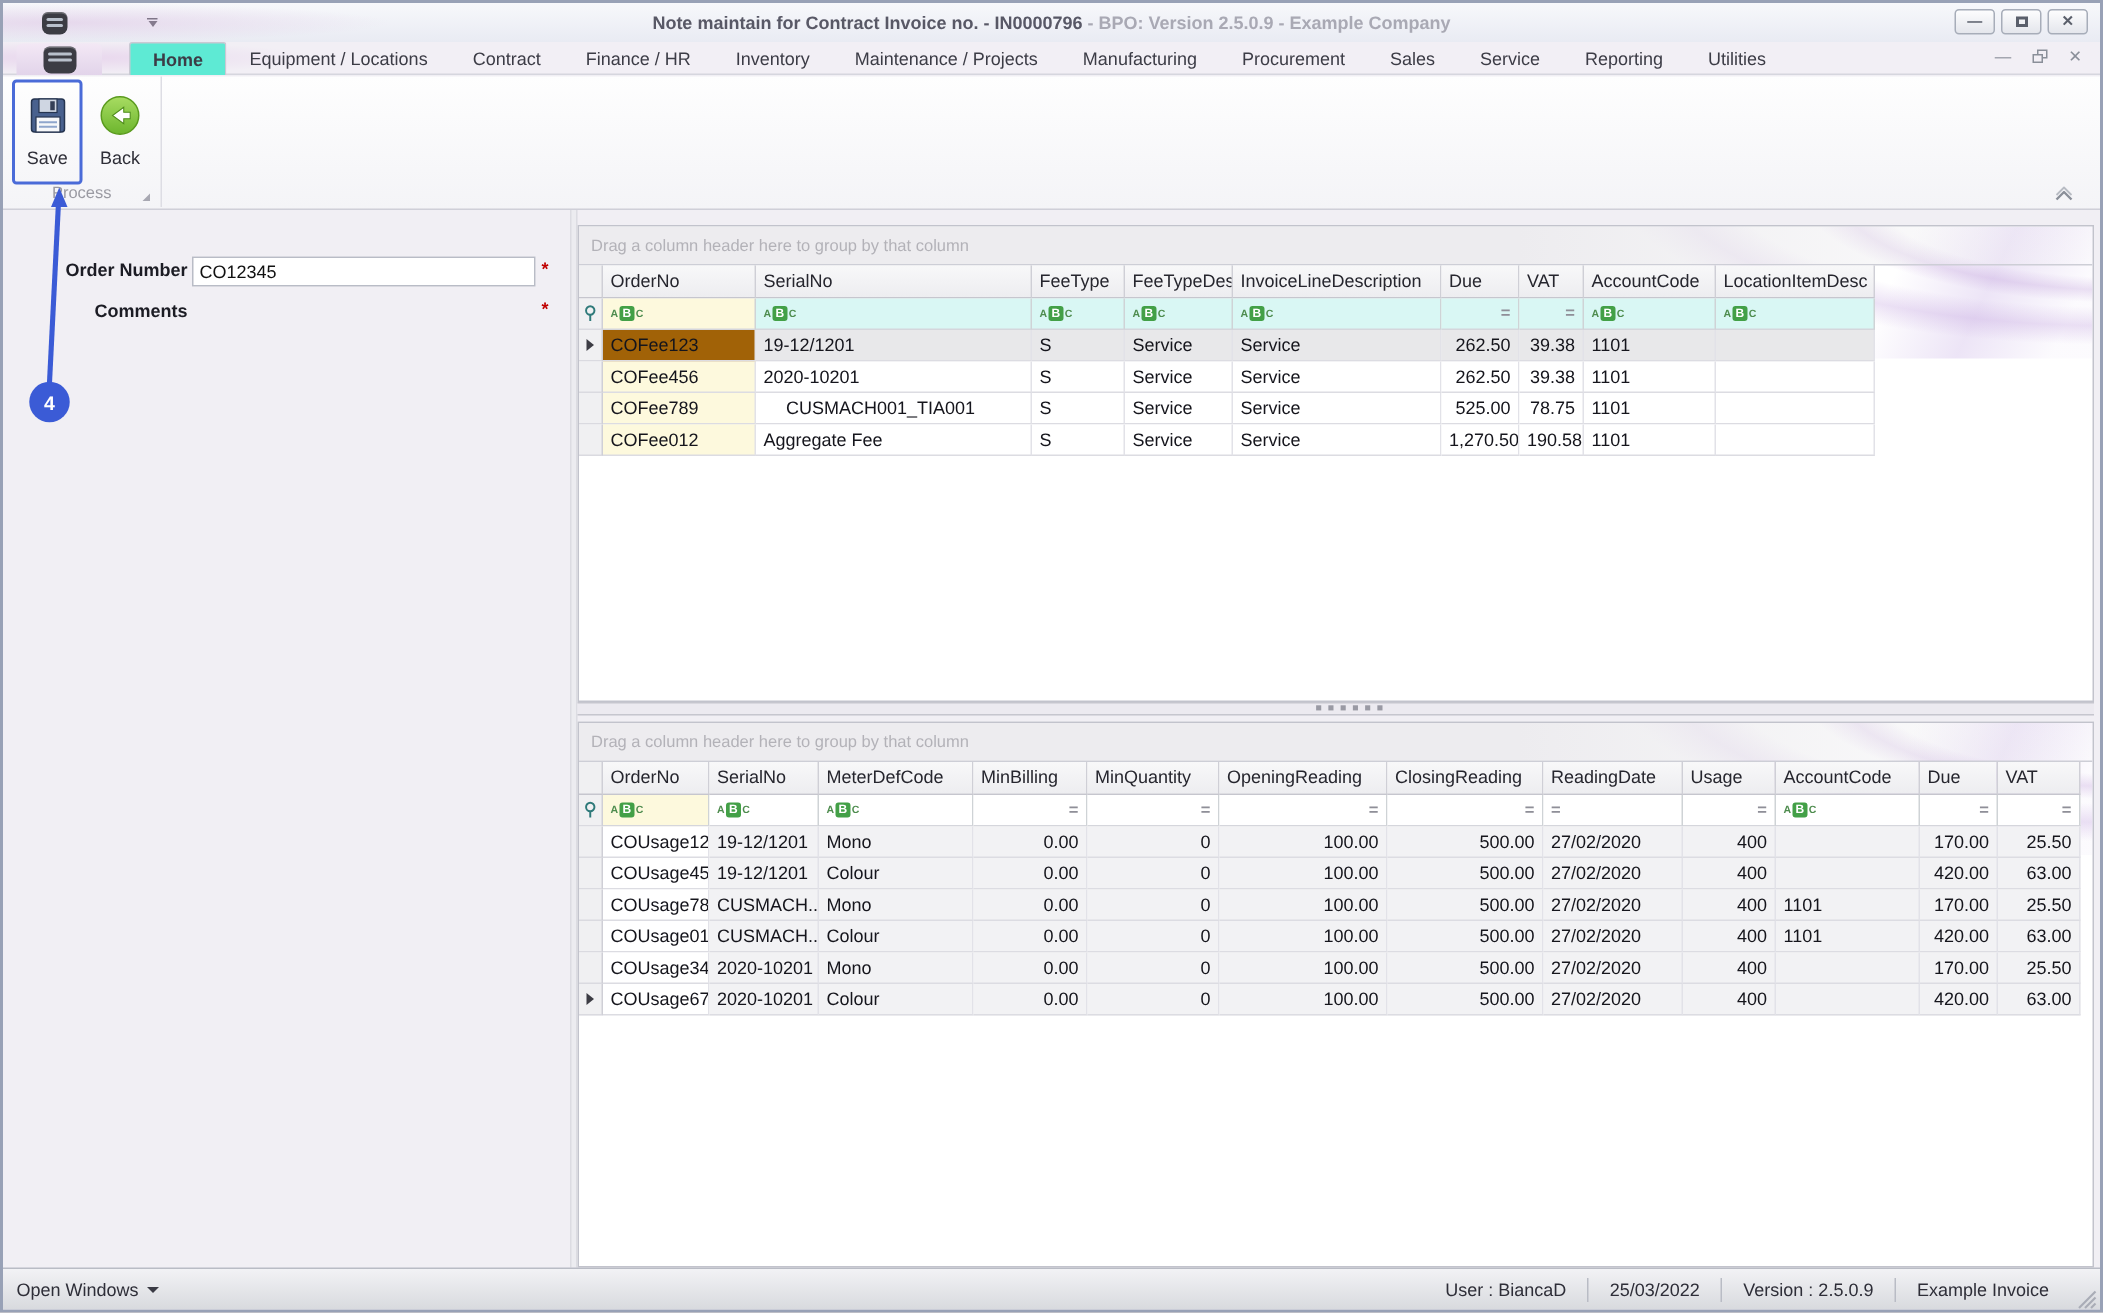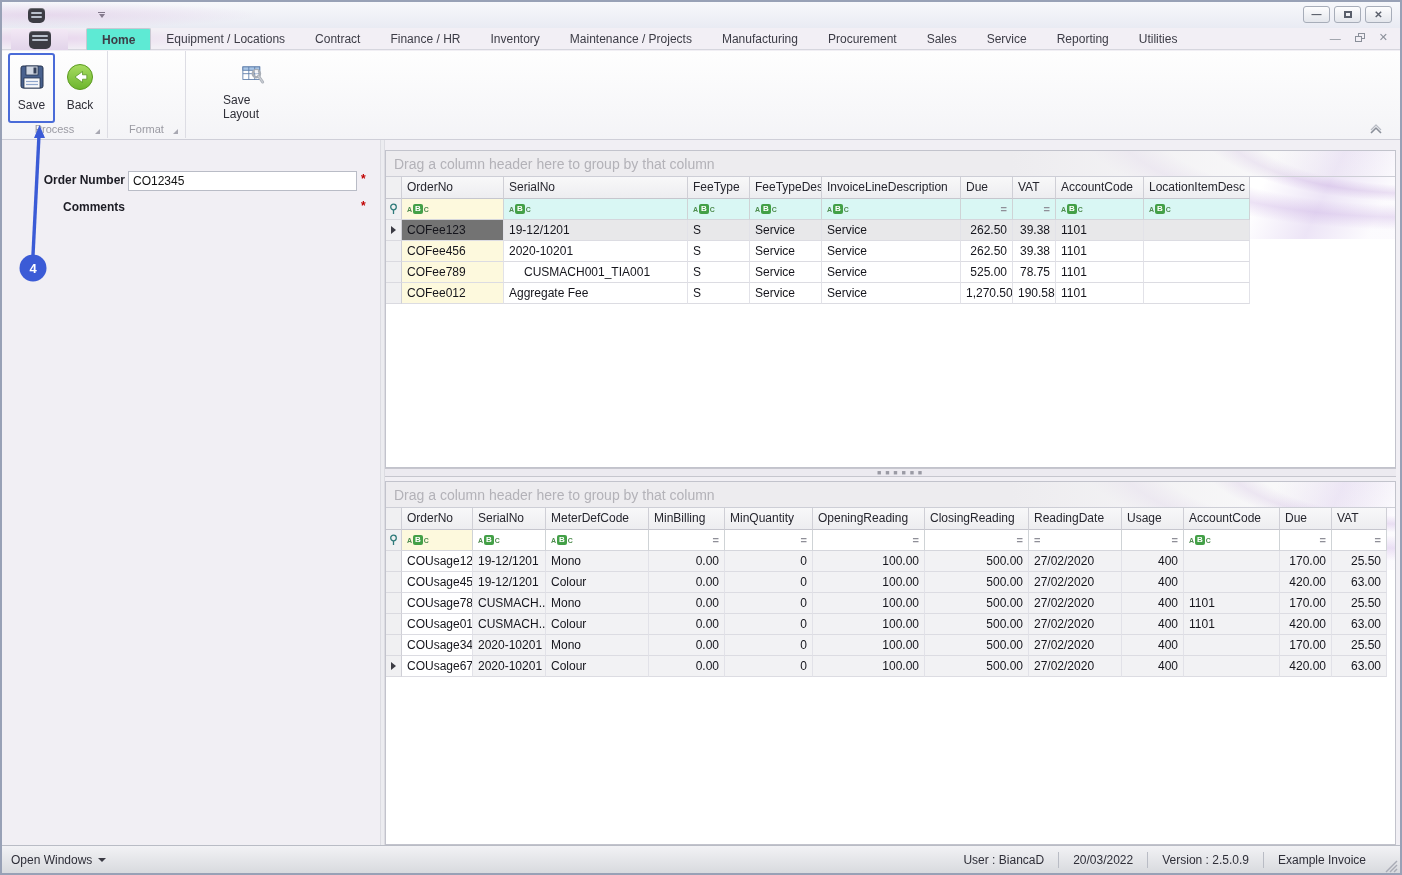--- a/index.html
+++ b/index.html
@@ -80,21 +80,21 @@
   .grid { position:absolute; left:0; background:#fff; border:1px solid #c2c3cc; overflow:hidden; }
   .grid-fees  { top:10px;  right:2px; height:318px; }
   .grid-usage { top:341px; right:2px; height:364px; }
   .deco { position:absolute; top:0; right:0; width:310px; height:88px; pointer-events:none; z-index:1;
     background:
       radial-gradient(130% 160% at 108% -30%, rgba(167,121,203,0) 43%, rgba(167,121,203,.22) 49%, rgba(167,121,203,0) 55%),
       radial-gradient(150% 180% at 104% -40%, rgba(190,160,220,0) 56%, rgba(186,150,218,.28) 64%, rgba(190,160,220,0) 72%),
       linear-gradient(115deg, rgba(224,206,240,0) 55%, rgba(214,196,236,.45) 74%, rgba(234,226,246,.15) 92%); }
   .group-panel { position:relative; z-index:2; height:26px; display:flex; align-items:center; padding-left:8px;
     background:linear-gradient(to right, #edecef 0%, #edecef 62%, rgba(237,236,239,.08) 100%);
-    border-bottom:1px solid #cdced6; color:#b3b2b8; font-size:14px; }
+    border-bottom:1px solid #cdced6; color:#b3b2b8; font-size:11px; }
   .g-row { position:relative; z-index:2; display:flex; }
   .g-cell { flex:none; overflow:hidden; white-space:nowrap; font-size:12px; }
   .hdr .g-cell { height:22px; line-height:21px; padding:0 5px; color:#26262e;
     background:linear-gradient(#f8f8f9,#ededf0); border-right:1px solid #cfcfd6; border-bottom:1px solid #c6c6ce; }
   .hdr .ind, .flt .ind, .dr .ind { width:16px; flex:none; background:#f0f0f2; border-right:1px solid #cfcfd6; border-bottom:1px solid #dadae0; display:flex; align-items:center; justify-content:center; }
   .hdr .ind { border-bottom:1px solid #c6c6ce; }
   .flt .g-cell { height:21px; line-height:20px; padding:0 5px; border-right:1px solid #cfd3d6; border-bottom:1px solid #d5d6dc; display:flex; align-items:center; }
   .bg-yellow { background:#fdf9dd; }
   .bg-cyan   { background:#d9f7f4; }
   .bg-white  { background:#ffffff; }
@@ -125,20 +125,23 @@
 
   <div class="titlebar">
     <div class="app-ico">
         <i></i>
         <i></i>
       </div>
     <div class="qat-drop">
         <span class="bar"></span>
         <span class="tri"></span>
       </div>
+    <div class="title-text">
+      <span class="t-main">Note maintain for Contract Invoice no. - IN0000796</span><span class="t-sub"> - BPO: Version 2.5.0.9 - Example Company</span>
+    </div>
     <div class="win-btns">
       <div class="wbtn">—</div>
       <div class="wbtn">
           <span class="maxbox"></span>
         </div>
       <div class="wbtn">✕</div>
     </div>
   </div>
 
   <div class="tabrow">
@@ -196,42 +199,20 @@
           <circle cx="16" cy="16" r="12.5" fill="url(#gg)" stroke="#5a9a1e"></circle>
           <path d="M18.5 10.5 L11 16 L18.5 21.5 L18.5 18.2 L22.8 18.2 L22.8 13.8 L18.5 13.8 Z" fill="#ffffff" stroke="#4e8c1a" stroke-width="0.7"></path>
         </svg>
         <span>Back</span>
       </div>
       <div class="gcaption">
           <span>Process</span>
         </div>
       <span class="launcher"></span>
     </div>
-    <div class="rgroup rg-format">
-      <div class="rbtn btn-savelayout">
-        <svg width="32" height="32" viewBox="0 0 32 32">
-          <rect x="4" y="7" width="20" height="15" fill="#ffffff" stroke="#5a7aa8"></rect>
-          <rect x="4" y="7" width="20" height="4" fill="#aac6e6" stroke="#5a7aa8"></rect>
-          <line x1="11" y1="7" x2="11" y2="22" stroke="#5a7aa8"></line>
-          <line x1="18" y1="7" x2="18" y2="22" stroke="#5a7aa8"></line>
-          <line x1="4" y1="15" x2="24" y2="15" stroke="#5a7aa8"></line>
-          <g>
-            <circle cx="20" cy="15" r="4.2" fill="none" stroke="#a9aeb6" stroke-width="3"></circle>
-            <rect x="18.2" y="10.8" width="3.6" height="4" fill="#f4f4f7"></rect>
-            <line x1="22.5" y1="18" x2="27.5" y2="25" stroke="#a9aeb6" stroke-width="3.4" stroke-linecap="round"></line>
-            <line x1="22.5" y1="18" x2="27.5" y2="25" stroke="#c9cdd4" stroke-width="1.6" stroke-linecap="round"></line>
-          </g>
-        </svg>
-        <span>Save Layout</span>
-      </div>
-      <div class="gcaption">
-          <span>Format</span>
-        </div>
-      <span class="launcher"></span>
-    </div>
     <svg class="ribbon-chevron" viewBox="0 0 16 11">
       <path d="M3 9 L8 4 L13 9" fill="none" stroke="#8a8f99" stroke-width="1.6" stroke-linejoin="round"></path>
       <path d="M3 6 L8 1 L13 6" fill="none" stroke="#b8bcc4" stroke-width="1.2" stroke-linejoin="round"></path>
     </svg>
   </div>
 
   <div class="content">
     <div class="left-panel">
       <div class="form-label" style="top:33px; left:2px;">Order Number</div>
       <input class="txt-input" style="top: 31px;" value="CO12345">
@@ -291,21 +272,21 @@
                 <span class="abc">A<b>B</b>C</span>
               </div>
               <div class="g-cell bg-cyan" style="width: 106px;">
                 <span class="abc">A<b>B</b>C</span>
               </div>
             </div>
             <div class="g-row dr">
               <div class="ind">
                 <div class="row-arrow"></div>
               </div>
-              <div class="g-cell" style="width: 102px; background: #737373;">COFee123</div>
+              <div class="g-cell" style="width: 102px; background: #a16207;">COFee123</div>
               <div class="g-cell" style="width: 184px; background: rgb(232, 232, 234);">19-12/1201</div>
               <div class="g-cell" style="width: 62px; background: rgb(232, 232, 234);">S</div>
               <div class="g-cell" style="width: 72px; background: rgb(232, 232, 234);">Service</div>
               <div class="g-cell" style="width: 139px; background: rgb(232, 232, 234);">Service</div>
               <div class="g-cell al-r" style="width: 52px; background: rgb(232, 232, 234);">262.50</div>
               <div class="g-cell al-r" style="width: 43px; background: rgb(232, 232, 234);">39.38</div>
               <div class="g-cell" style="width: 88px; background: rgb(232, 232, 234);">1101</div>
               <div class="g-cell" style="width: 106px; background: rgb(232, 232, 234);"></div>
             </div>
             <div class="g-row dr">
@@ -516,21 +497,21 @@
     <text id="callout-num" x="31" y="271" text-anchor="middle" font-size="13" font-weight="bold" fill="#ffffff" font-family="Liberation Sans, sans-serif">4</text>
   </svg>
 
   <div class="statusbar">
     <div class="sb-left">
       <span>Open Windows</span>
       <span class="sb-caret"></span>
     </div>
     <div class="sb-right">
       <div class="sb-item">User : BiancaD</div>
-      <div class="sb-item">20/03/2022</div>
+      <div class="sb-item">25/03/2022</div>
       <div class="sb-item">Version : 2.5.0.9</div>
       <div class="sb-item">Example Invoice</div>
       <svg class="sb-grip" viewBox="0 0 16 16">
         <line x1="4" y1="15" x2="15" y2="4" stroke="#a9acb6" stroke-width="1.4"></line>
         <line x1="8" y1="15" x2="15" y2="8" stroke="#a9acb6" stroke-width="1.4"></line>
         <line x1="12" y1="15" x2="15" y2="12" stroke="#a9acb6" stroke-width="1.4"></line>
       </svg>
     </div>
   </div>
 </div>

